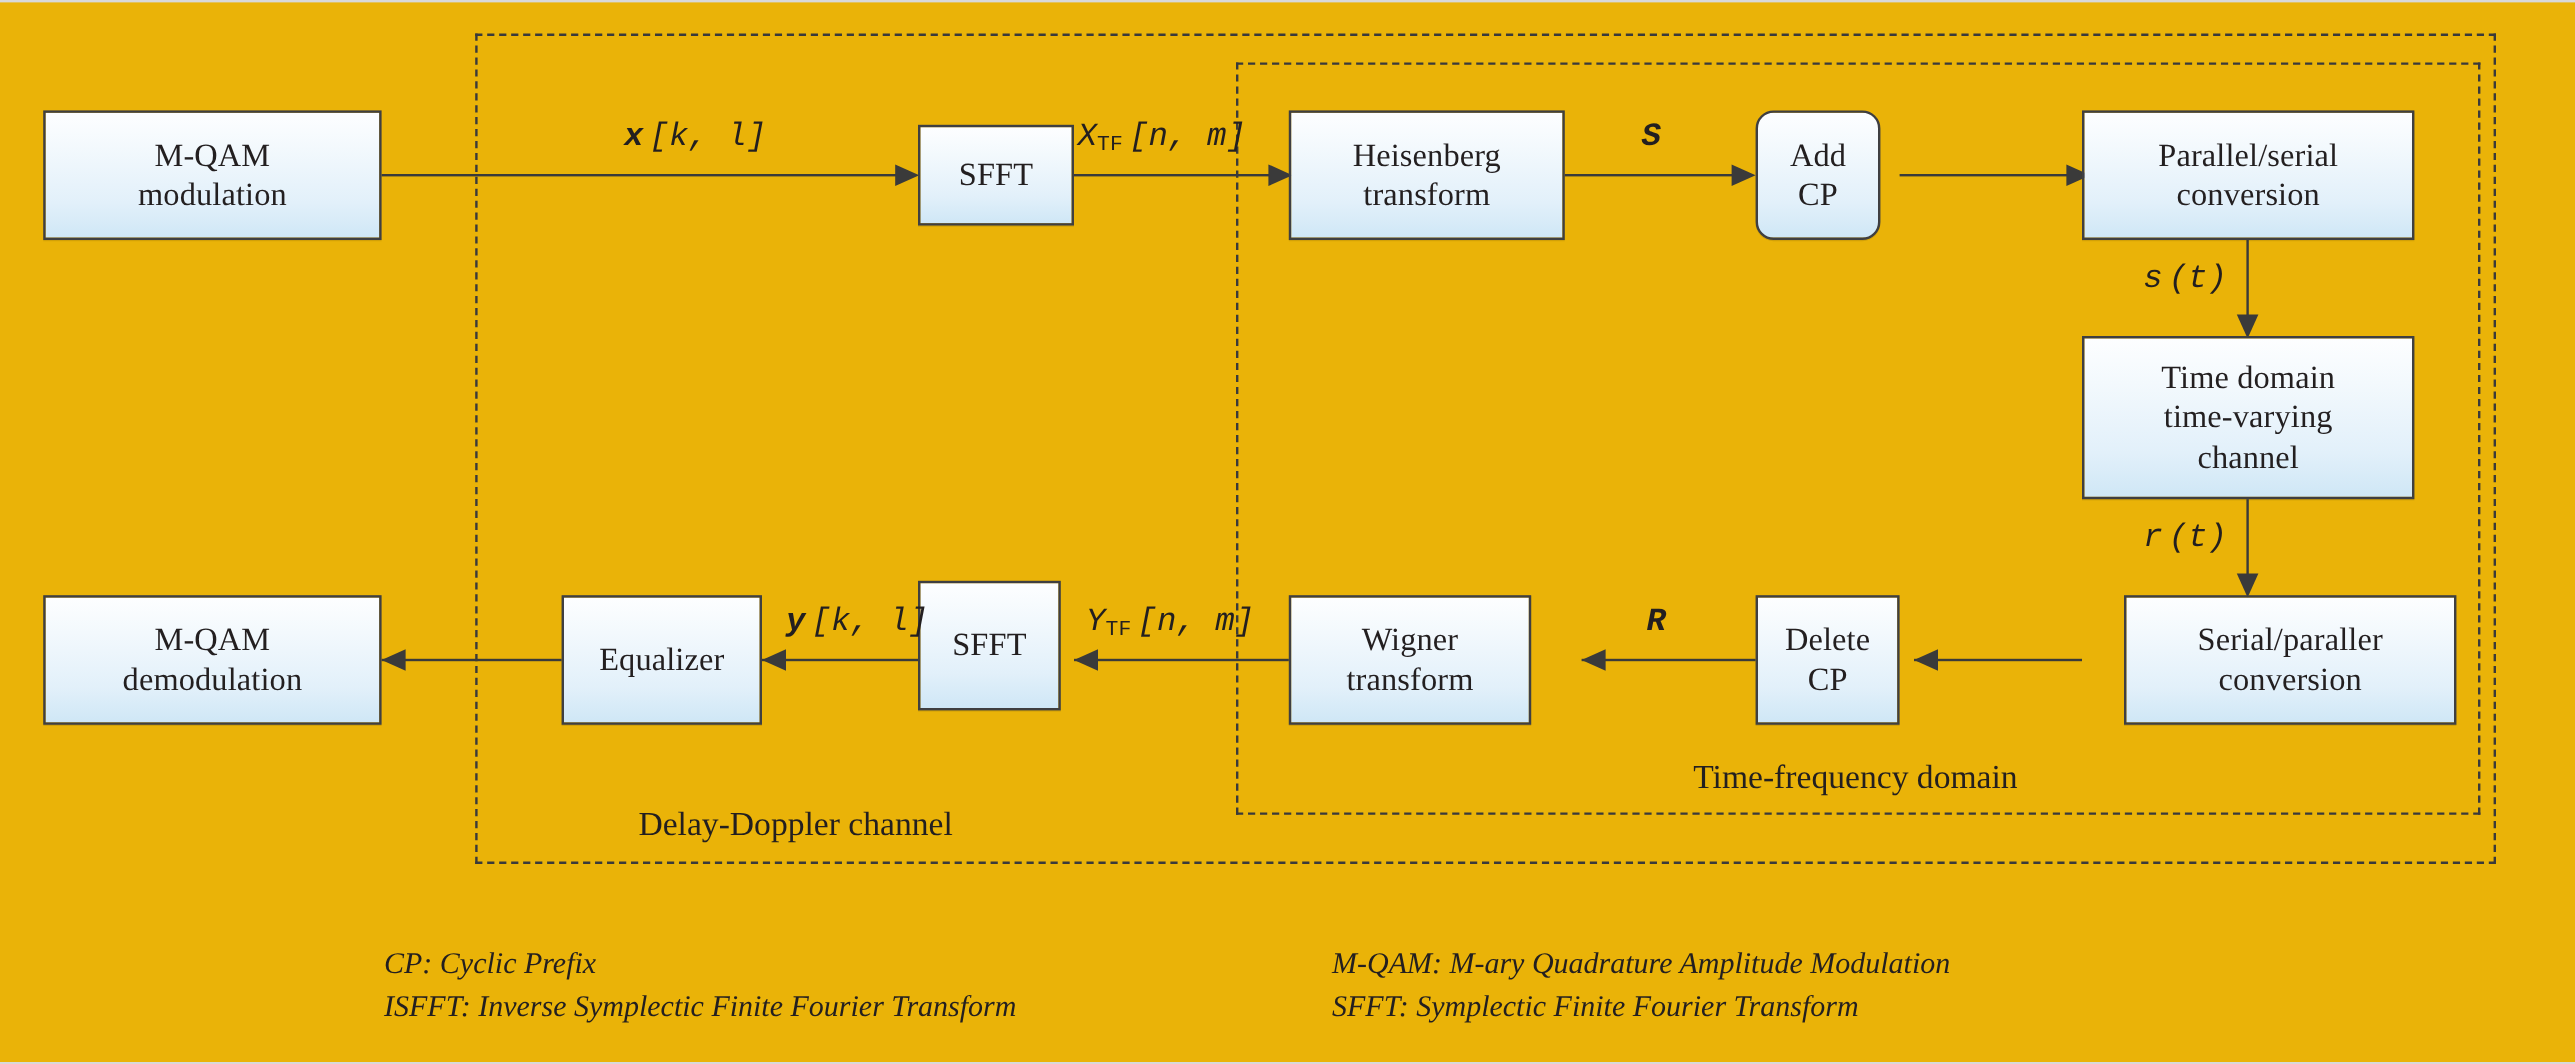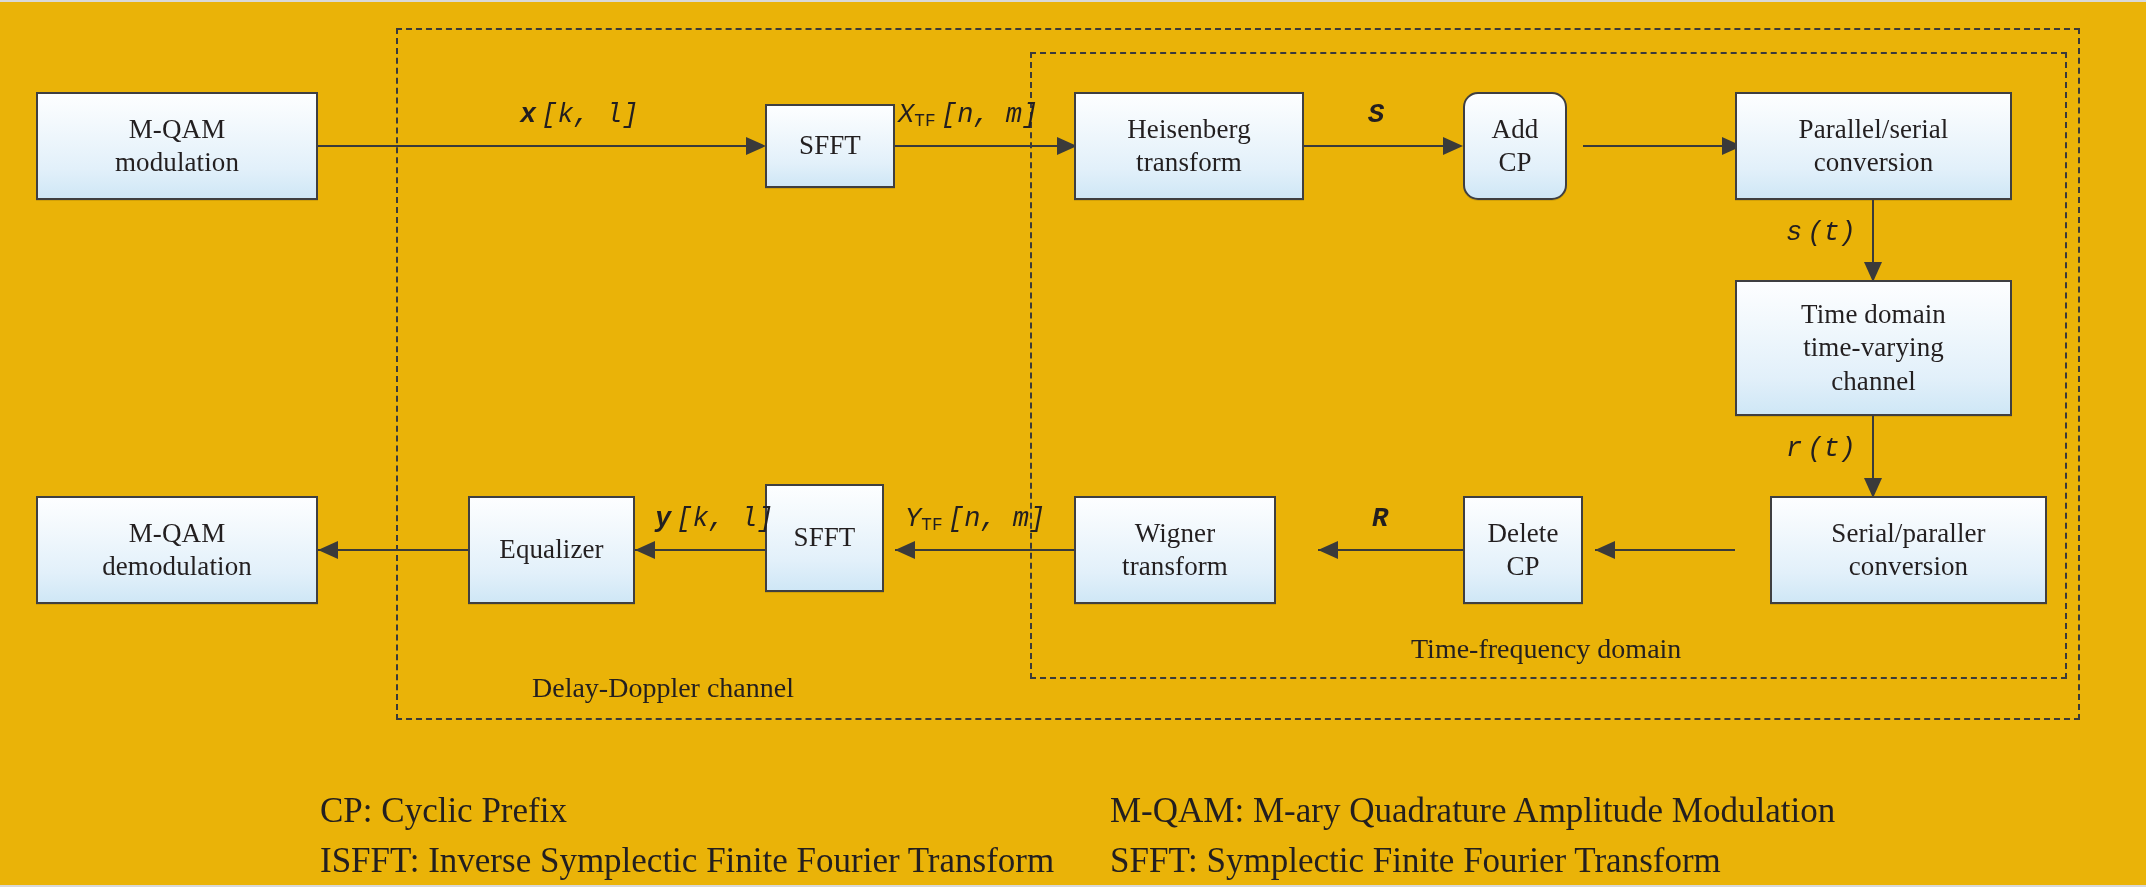--- a/index.html
+++ b/index.html
@@ -104,23 +104,24 @@
   
   .domain-caption {
     position: absolute;
     font-size: 28px;
     white-space: nowrap;
   }
 
   
   .legend {
     position: absolute;
-    font-size: 35px;
+    font-size: 25px;
     line-height: 1.42;
     white-space: nowrap;
+    font-style: italic;
   }
 </style>
 </head>
 <body>
 
 <div id="canvas">
 
   <div class="page-rule top"></div>
   <div class="page-rule bottom"></div>
 

